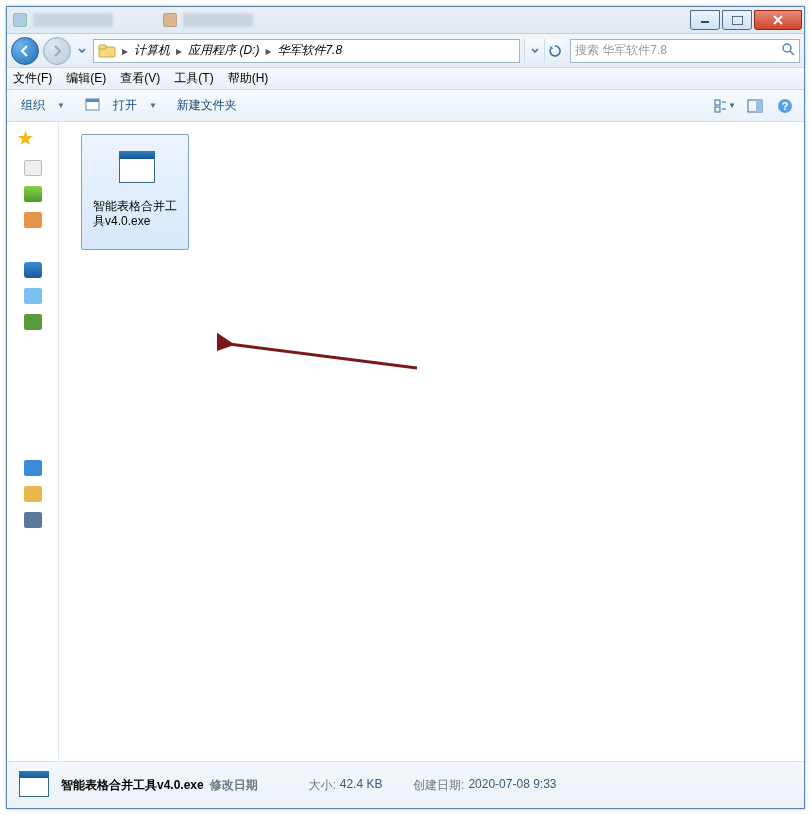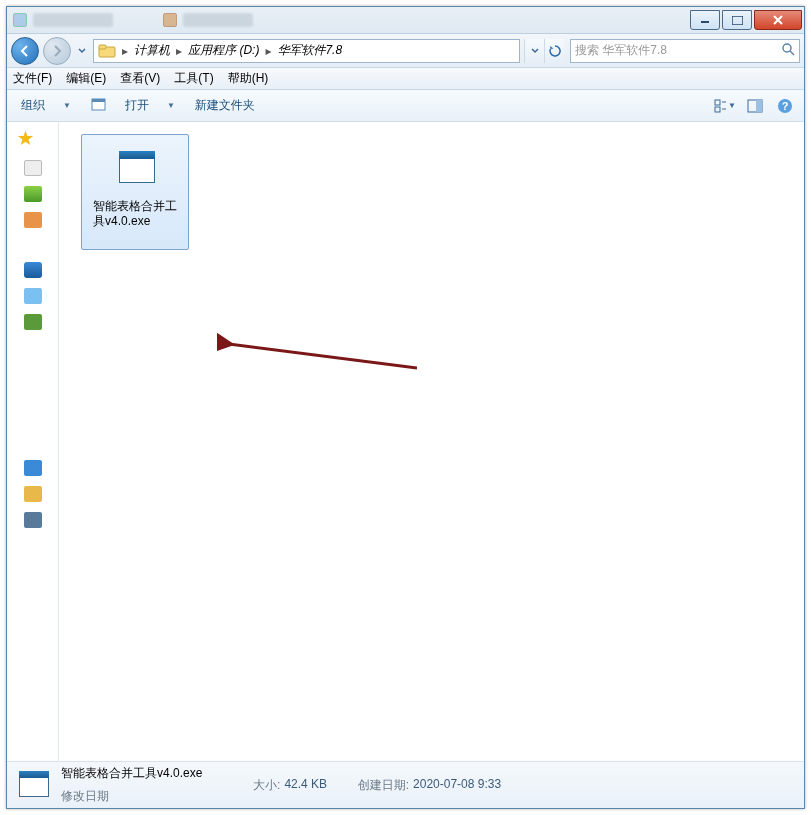--- a/index.html
+++ b/index.html
@@ -67,21 +67,21 @@
   display:flex; align-items:center; padding:0 4px; font-size:12px; gap:10px;
 }
 .menubar .mitem { cursor:pointer; padding:2px 2px; }
 
 
 .toolbar {
   height: 32px; background: linear-gradient(#f6fafd,#e8f1f9);
   border-bottom:1px solid #d2dde8;
   display:flex; align-items:center; padding:0 8px; font-size:12px; gap:8px;
 }
-.toolbar .tbtn { display:flex; align-items:center; gap:18px; padding:3px 6px; cursor:pointer; color:#1b4e7d;}
+.toolbar .tbtn { display:flex; align-items:center; gap:12px; padding:3px 6px; cursor:pointer; color:#1b4e7d;}
 .toolbar .tbtn .drop { font-size:8px; color:#45709a;}
 .toolbar .spacer { flex:1; }
 .toolbar .ticon { width:22px; height:22px; display:flex;align-items:center;justify-content:center; cursor:pointer; color:#3a6a9a;}
 
 
 .main { position:absolute; top:115px; left:0; right:0; bottom:47px; display:flex; }
 .sidebar {
   width: 52px; background:#fff; border-right:1px solid #e0e8ef;
   padding-top:6px; display:flex; flex-direction:column; align-items:center; gap:10px;
 }
@@ -108,21 +108,21 @@
 
 
 .details {
   position:absolute; left:0; right:0; bottom:0; height:47px;
   border-top:1px solid #d8e2eb; background:linear-gradient(#f4f8fc,#eaf1f8);
   display:flex; align-items:center; padding:4px 8px; font-size:12px;
 }
 .details .dicon { width:36px; height:36px; position:relative; margin-right:10px;}
 .details .dicon .wbox { position:absolute; inset:4px 2px 6px 4px; background:#fff; border:1px solid #3a6a8a;}
 .details .dicon .tbar { position:absolute; left:4px; right:2px; top:4px; height:7px; background:linear-gradient(#2a80c0,#1a5a90);}
-.details .col1 { display:flex; flex-direction:column; gap:6px; }
+.details .col1 { display:flex; flex-direction:row; gap:6px;font-weight:bold; }
 .details .fname { color:#000; }
 .details .ftype { color:#6a7a88; }
 .details .props { display:flex; flex-direction:column; margin-left:18px; gap:2px; color:#6a7a88;}
 .details .props .row { display:flex; gap:4px;}
 .details .props .lbl { text-align:right; min-width:60px;}
 .details .props .val { color:#3a5a7a;}
 .details .props2 { margin-left:22px;}
 </style>
 </head>
 <body>

